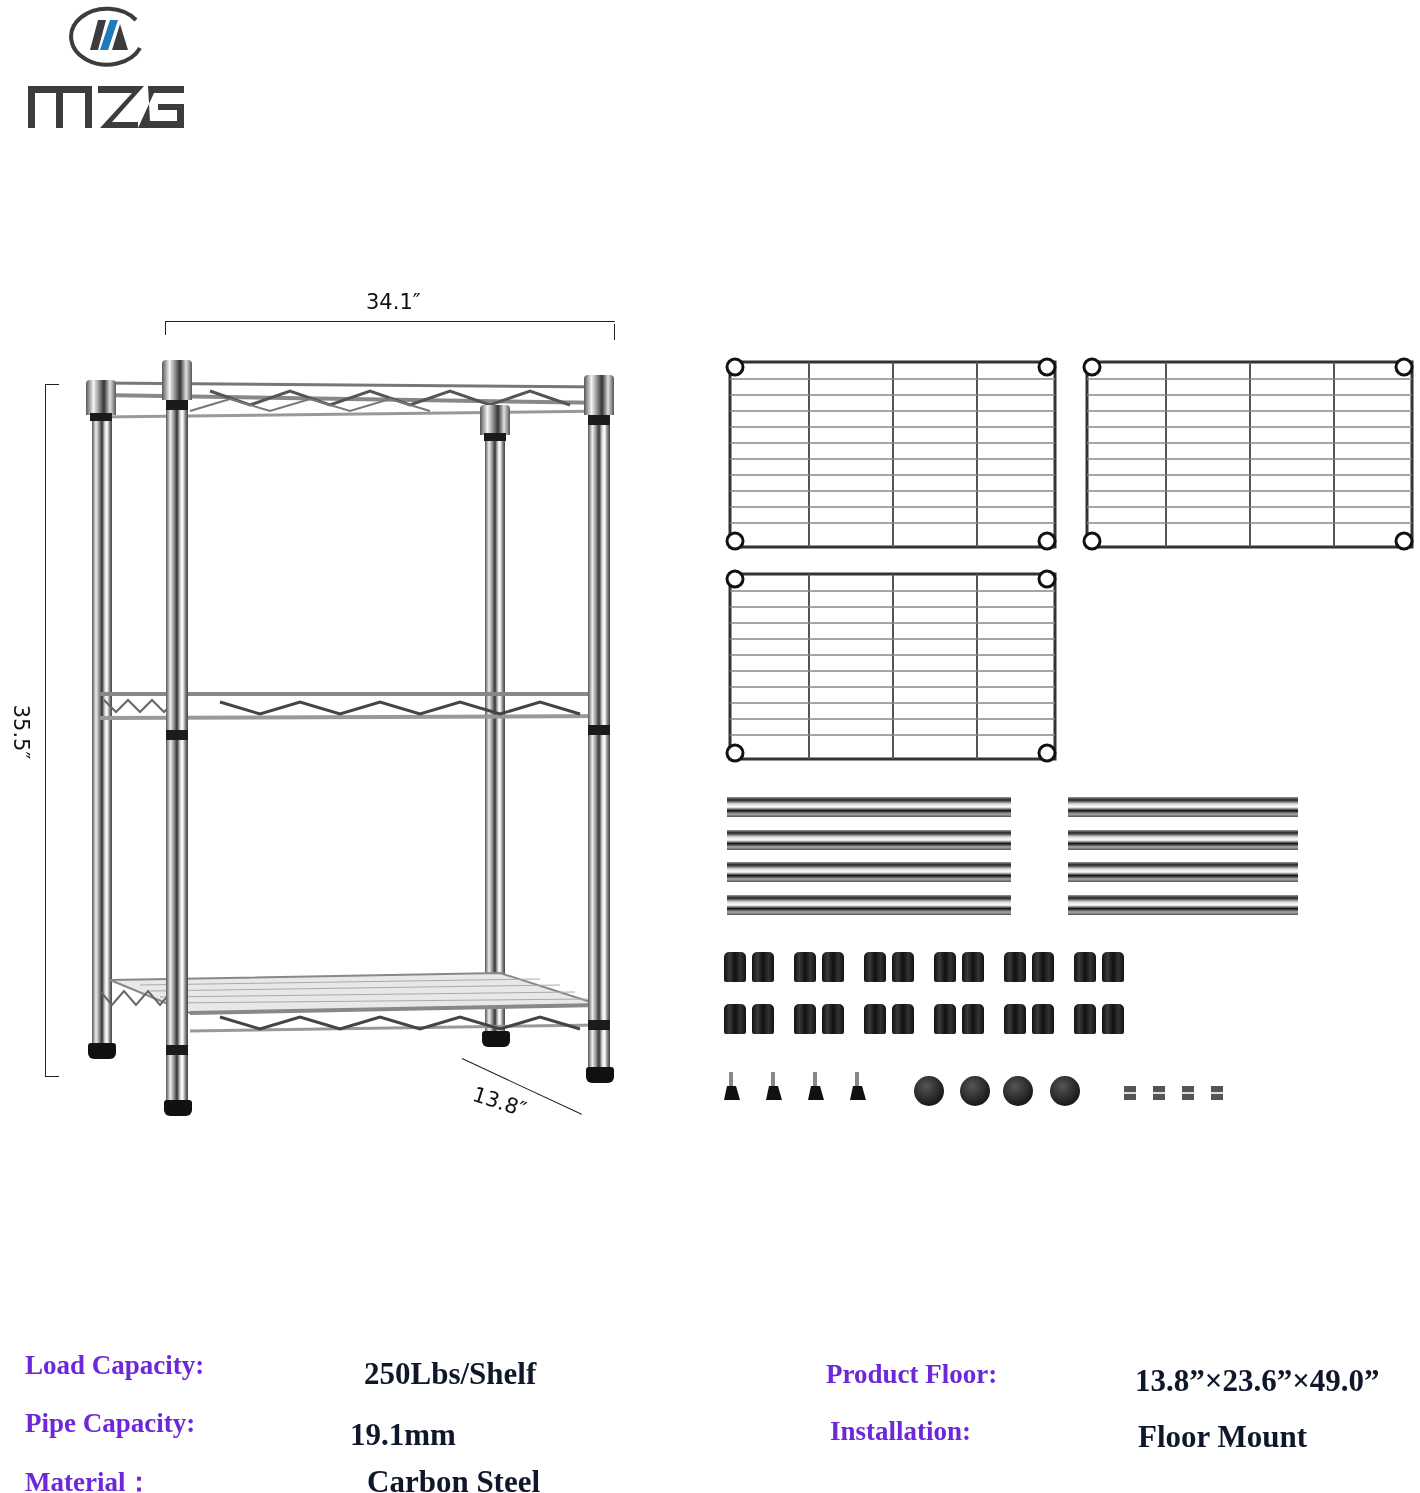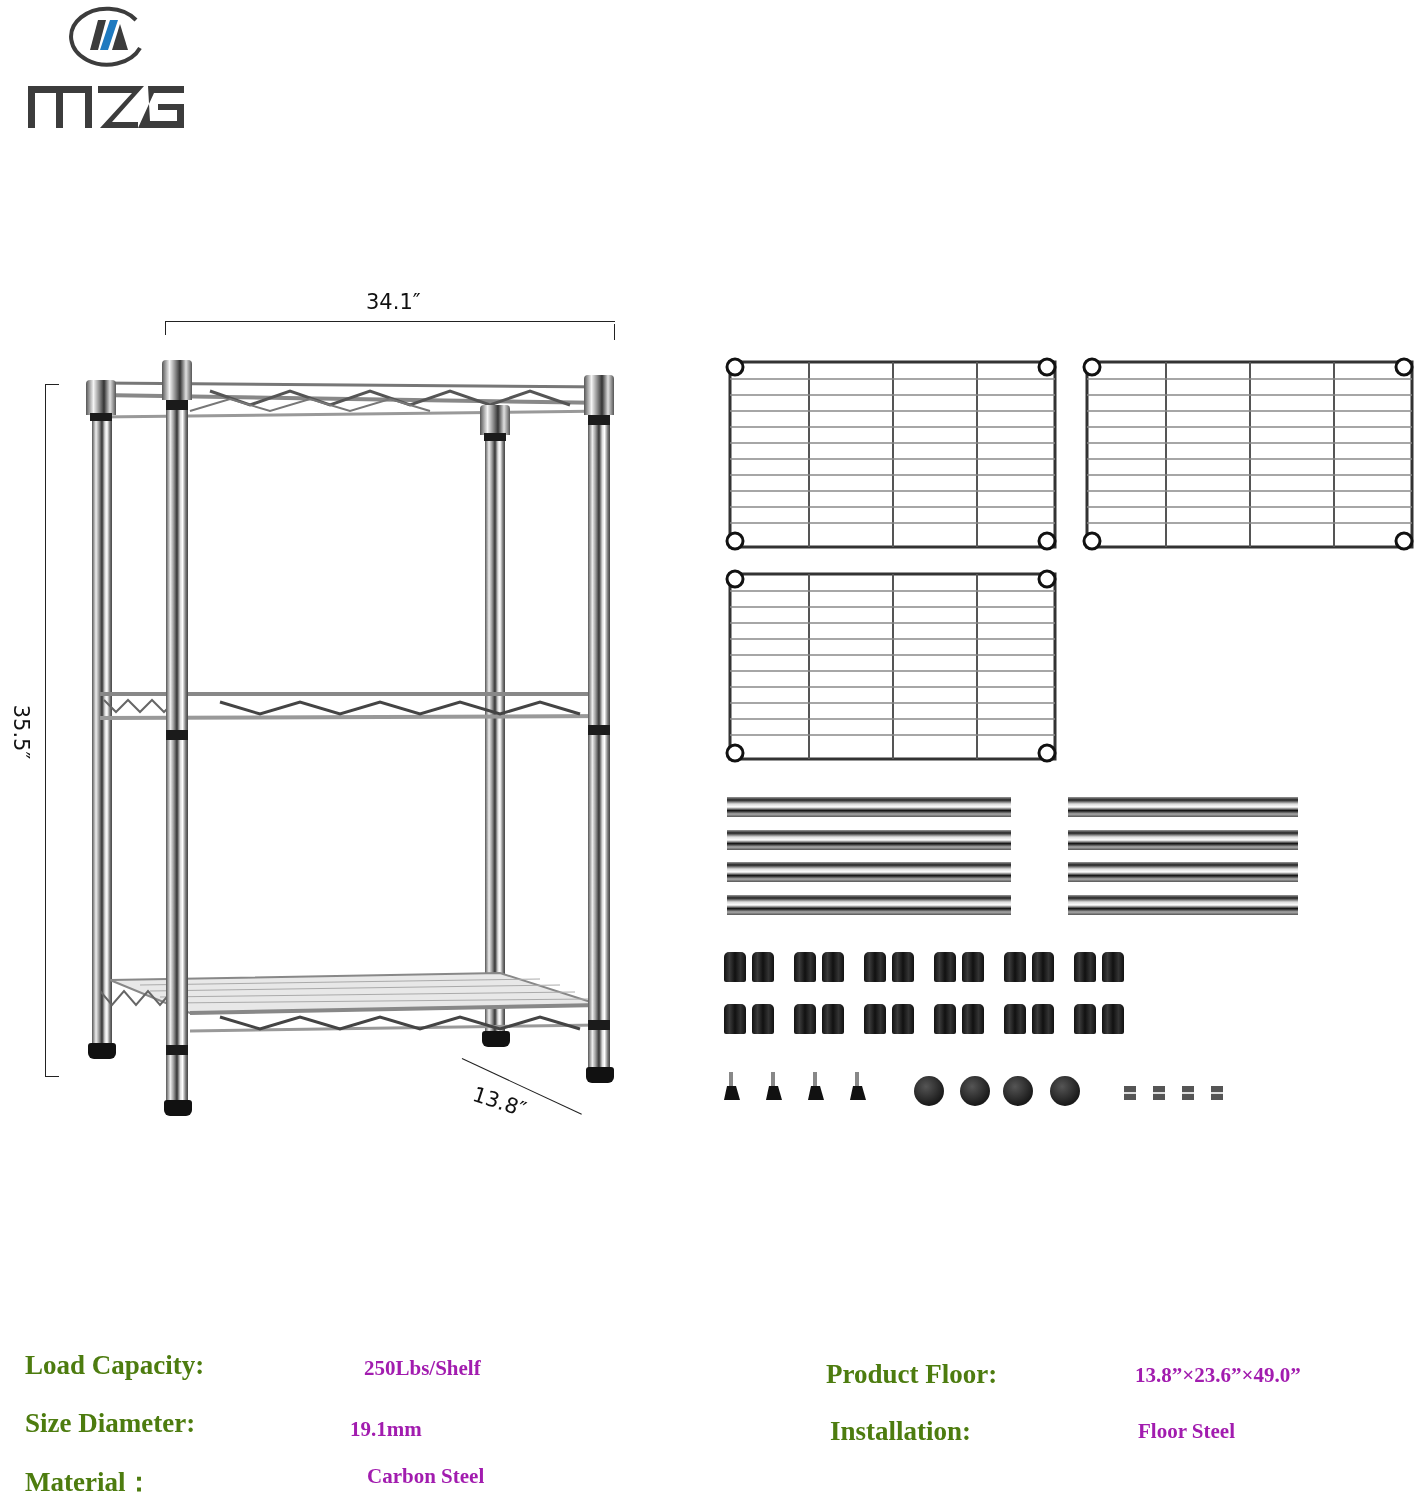--- a/index.html
+++ b/index.html
@@ -1,22 +1,22 @@
 <!DOCTYPE html>
 <html><head>
 <meta charset="utf-8">
 <style>
   html, body { margin:0; padding:0; background:#ffffff; }
   body { width:1420px; height:1493px; position:relative; overflow:hidden; font-family:"Liberation Serif", serif; }
   .abs { position:absolute; }
   .logo-mark { left:66px; top:4px; width:80px; height:64px; }
   .logo-text { left:26px; top:80px; width:162px; height:52px; }
   .dim-label { font-family:"DejaVu Sans", sans-serif; font-size:21px; color:#111; }
-  .spec-label { font-family:"Liberation Serif", serif; font-weight:bold; font-size:27px; color:#4d7c0f; white-space:nowrap; }
-  .spec-value { font-family:"Liberation Serif", serif; font-weight:bold; font-size:21px; color:#a21caf; white-space:nowrap; }
+  .spec-label { font-family:"Liberation Serif", serif; font-weight:bold; font-size:27px; color:#6d28d9; white-space:nowrap; }
+  .spec-value { font-family:"Liberation Serif", serif; font-weight:bold; font-size:31px; color:#0f172a; white-space:nowrap; }
   .pole { background:linear-gradient(90deg,#555 0%,#eee 20%,#999 35%,#333 50%,#ddd 65%,#fff 75%,#777 90%,#444 100%); }
   .cap { background:linear-gradient(90deg,#555 0%,#f4f4f4 25%,#888 45%,#333 60%,#e0e0e0 80%,#555 100%); border-radius:4px 4px 0 0; }
   .ring { background:#1b1b1b; }
   .foot { background:#111; border-radius:3px 3px 6px 6px; }
   .rod { height:20px; background:linear-gradient(180deg,#999 0%,#222 15%,#ddd 35%,#fff 50%,#111 68%,#aaa 85%,#555 100%); }
   .clip { width:22px; height:30px; background:linear-gradient(90deg,#111,#3a3a3a,#111,#333,#111); border-radius:5px 5px 2px 2px; }
   .ball { width:30px; height:30px; border-radius:50%; background:radial-gradient(circle at 40% 35%,#555,#1a1a1a 70%); }
 </style>
 </head>
 <body>
@@ -295,21 +295,21 @@
         <line x1="2" y1="9" x2="14" y2="9"></line>
         <line x1="31" y1="9" x2="43" y2="9"></line>
         <line x1="60" y1="9" x2="72" y2="9"></line>
         <line x1="89" y1="9" x2="101" y2="9"></line>
       </g>
   </svg>
 </div>
 
 <div class="abs spec-label" style="left:25px;top:1350px;">Load Capacity:</div>
 <div class="abs spec-value" style="left:364px;top:1356px;">250Lbs/Shelf</div>
-<div class="abs spec-label" style="left:25px;top:1408px;">Size Diameter:</div>
+<div class="abs spec-label" style="left:25px;top:1408px;">Pipe Capacity:</div>
 <div class="abs spec-value" style="left:350px;top:1417px;">19.1mm</div>
 <div class="abs spec-label" style="left:25px;top:1464px;">Material：</div>
 <div class="abs spec-value" style="left:367px;top:1464px;">Carbon Steel</div>
 
 <div class="abs spec-label" style="left:826px;top:1359px;">Product Floor:</div>
 <div class="abs spec-value" style="left:1135px;top:1363px;">13.8”×23.6”×49.0”</div>
 <div class="abs spec-label" style="left:830px;top:1416px;">Installation:</div>
-<div class="abs spec-value" style="left:1138px;top:1419px;">Floor Steel</div>
+<div class="abs spec-value" style="left:1138px;top:1419px;">Floor Mount</div>
 
 </body></html>

